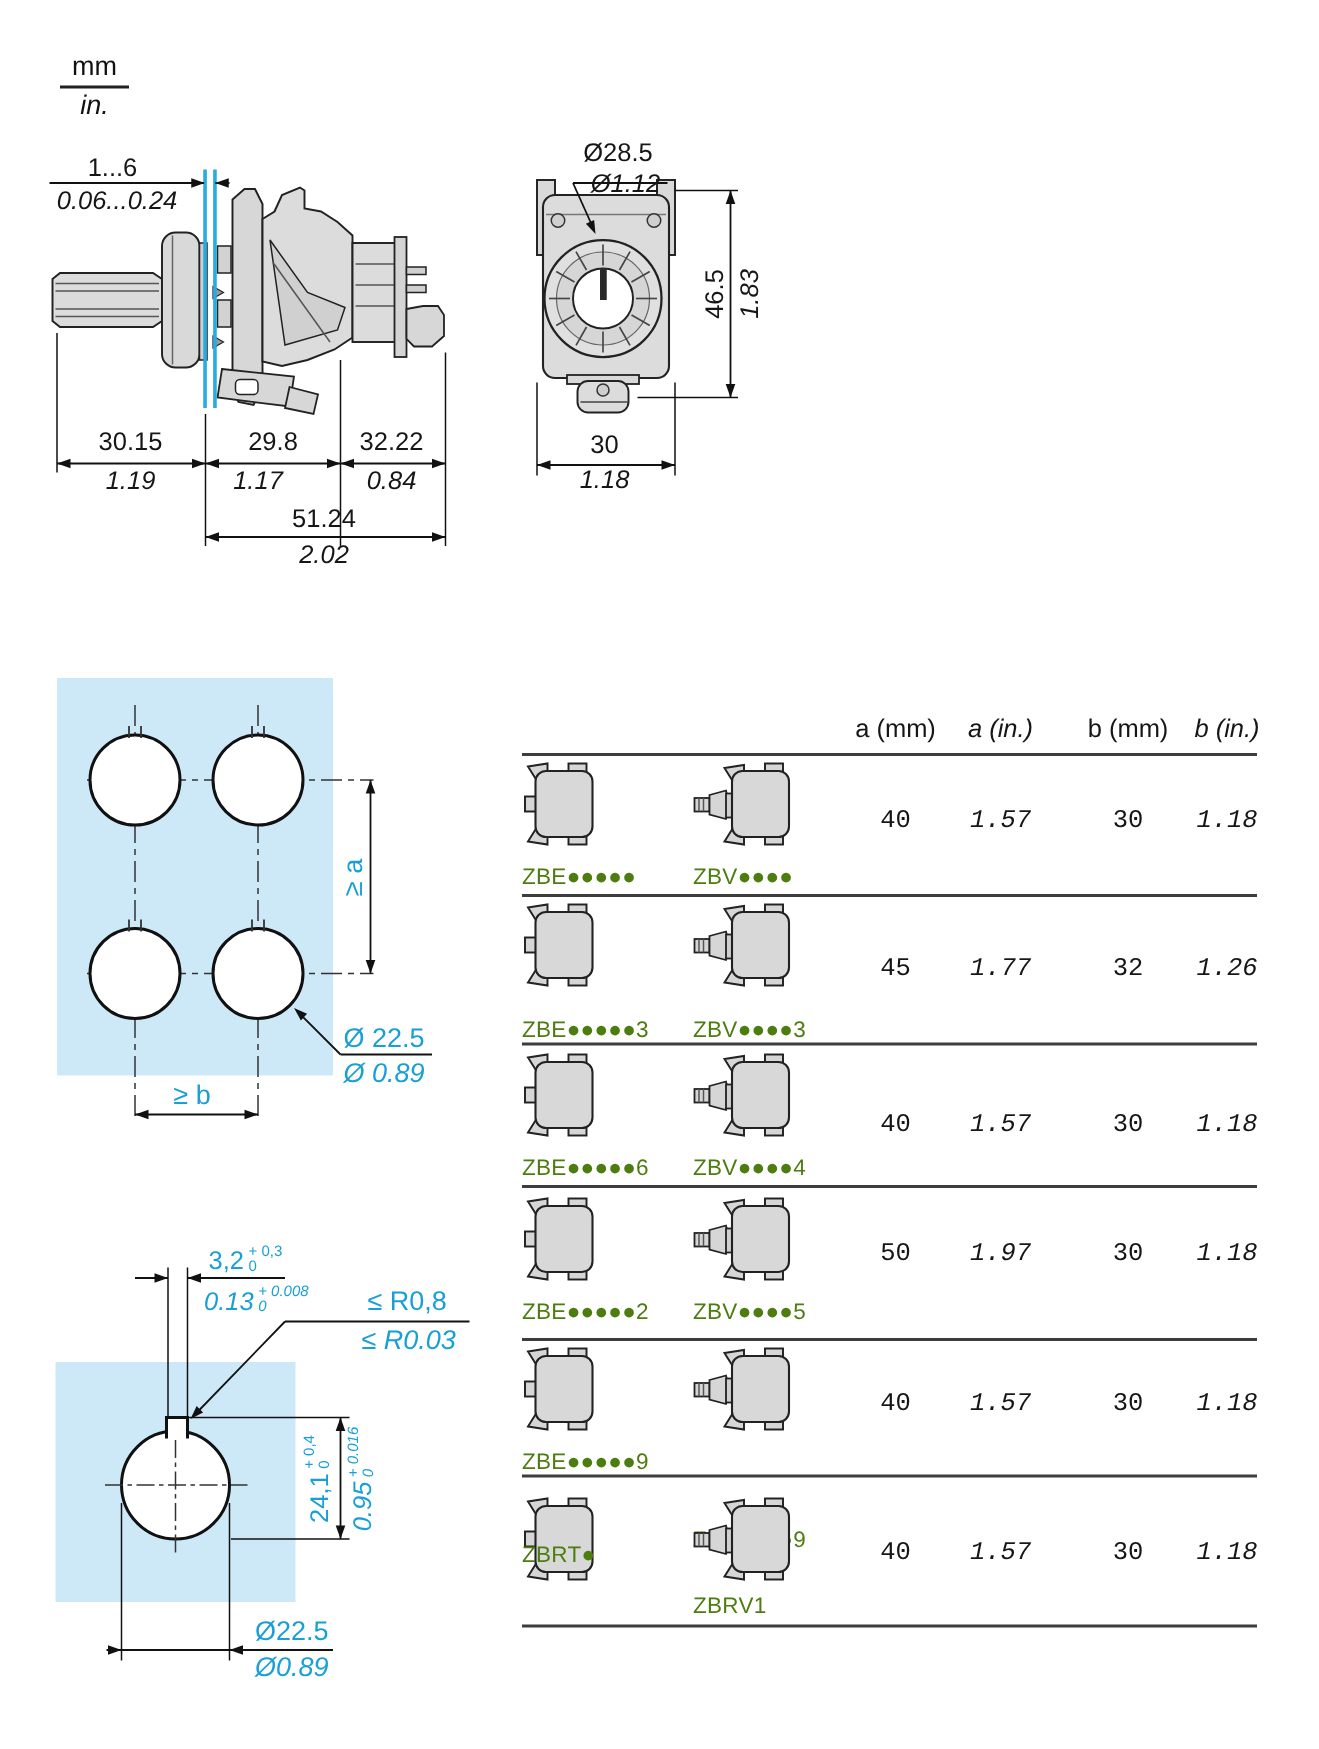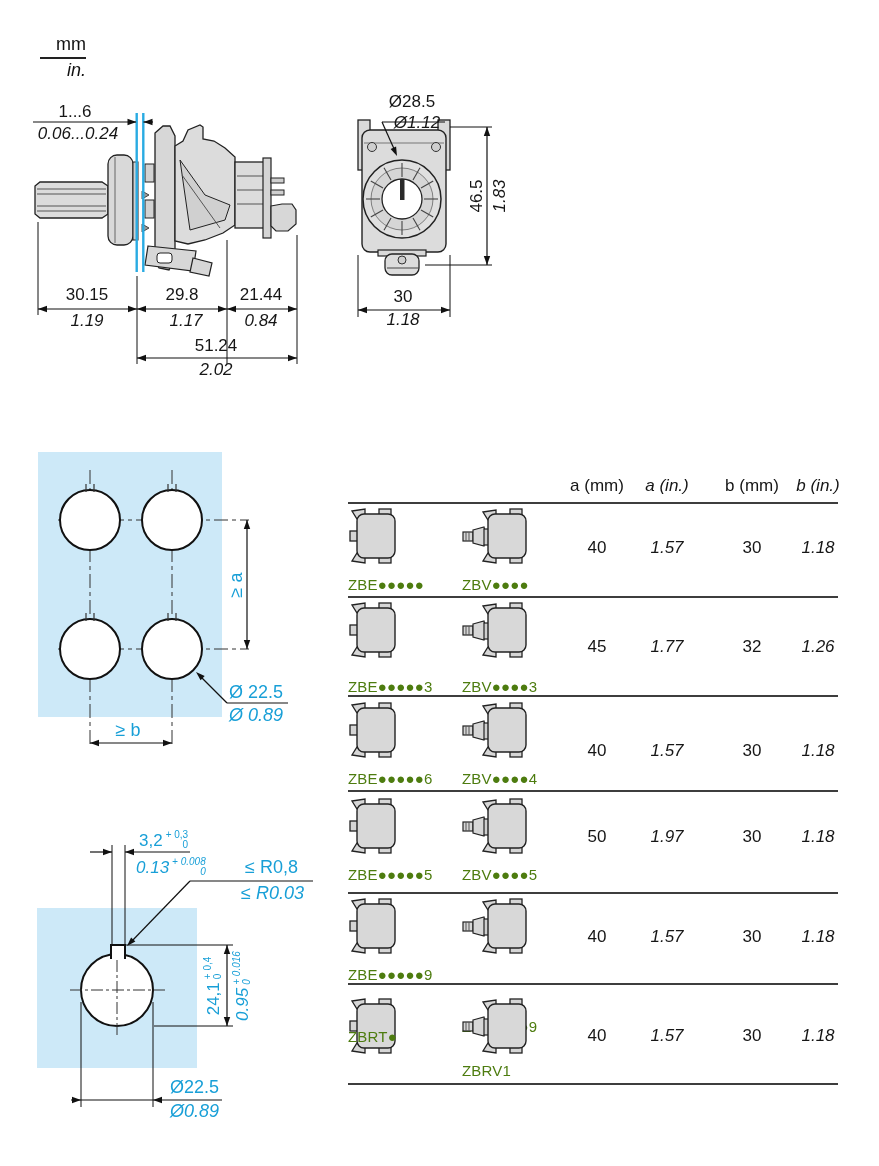--- a/index.html
+++ b/index.html
@@ -3,38 +3,38 @@
 <meta charset="utf-8">
 <style>
   html,body{margin:0;padding:0;background:#fff;}
   .page{position:relative;width:879px;height:1166px;background:#fff;overflow:hidden;
         font-family:"Liberation Sans","DejaVu Sans",sans-serif;color:#111;}
   .abs{position:absolute;}
   svg{position:absolute;overflow:visible;}
   
   .dim{position:absolute;font-size:17px;color:#161616;transform:translateX(-50%);
        white-space:nowrap;line-height:1.05;}
-  .dimL{position:absolute;font-size:18px;color:#161616;white-space:nowrap;line-height:1.05;text-align:right;}
+  .dimL{position:absolute;font-size:18px;color:#161616;white-space:nowrap;line-height:1.05;}
   .rot{position:absolute;font-size:17px;color:#161616;white-space:nowrap;line-height:1.05;
        transform:translate(-50%,-50%) rotate(-90deg);}
   .it{font-style:italic;}
   .cy{color:#189fd7;}
   .big{font-size:18px;}
   
   .tol{white-space:nowrap;display:inline-flex;align-items:flex-start;}
   .tol .main{font-size:17px;line-height:17px;}
   .tol .stack{display:inline-flex;flex-direction:column;margin-left:3px;font-size:10px;
               line-height:9.5px;position:relative;top:-2px;}
   
-  .legend{position:absolute;left:40px;top:34px;width:46px;text-align:right;font-size:18px;}
+  .legend{position:absolute;left:40px;top:34px;width:46px;text-align:center;font-size:18px;}
   .legend .bar{height:1.5px;background:#222;margin:2px 0 1px 0;}
   
   .rule{position:absolute;left:348px;width:490px;height:1.5px;background:#3d3d3d;}
   .th{position:absolute;font-size:17px;color:#161616;transform:translateX(-50%);white-space:nowrap;}
-  .val{position:absolute;font-size:17px;color:#161616;transform:translateX(-50%);white-space:nowrap;}
+  .val{position:absolute;font-size:17px;color:#161616;transform:translateX(-50%);white-space:nowrap;font-family:Liberation Mono, monospace;}
   .ref{position:absolute;font-size:15px;color:#4d7c0f;white-space:nowrap;letter-spacing:0.2px;}
 </style>
 </head>
 <body>
 
 <div class="page">
 
   <svg width="0" height="0" style="position:absolute">
     <defs>
       <symbol id="sym-zbe" viewBox="0 0 52 60">
@@ -126,22 +126,22 @@
     <line x1="107" y1="258" x2="267" y2="258" stroke="#111" stroke-width="1.2"></line>
     <polygon points="107,258 116,254.8 116,261.2" fill="#111"></polygon>
     <polygon points="267,258 258,254.8 258,261.2" fill="#111"></polygon>
   </svg>
 
   <div class="dim" style="left:75px;top:103px">1...6</div>
   <div class="dim it" style="left:78px;top:125px">0.06...0.24</div>
   <div class="dim" style="left:87px;top:286px">30.15</div>
   <div class="dim it" style="left:87px;top:312px">1.19</div>
   <div class="dim" style="left:182px;top:286px">29.8</div>
-  <div class="dim it" style="left:186px;top:312px">1.17</div>
-  <div class="dim" style="left:261px;top:286px">21.44</div>
+  <div class="dim it" style="left:172px;top:312px">1.17</div>
+  <div class="dim" style="left:261px;top:286px">32.22</div>
   <div class="dim it" style="left:261px;top:312px">0.84</div>
   <div class="dim" style="left:216px;top:337px">51.24</div>
   <div class="dim it" style="left:216px;top:361px">2.02</div>
 
   <svg class="abs" style="left:350px;top:85px" width="170" height="250" viewBox="0 0 170 250">
     <rect x="8" y="35" width="12" height="50" fill="#d9d9d9" stroke="#222" stroke-width="1.3"></rect>
     <rect x="88" y="35" width="12" height="50" fill="#d9d9d9" stroke="#222" stroke-width="1.3"></rect>
     <rect x="12" y="45" width="84" height="122" rx="8" fill="#dcdcdc" stroke="#222" stroke-width="1.4"></rect>
     <line x1="14" y1="58" x2="94" y2="58" stroke="#777" stroke-width="1"></line>
     <circle cx="22" cy="62" r="4.5" fill="#cfcfcf" stroke="#333" stroke-width="1"></circle>
@@ -364,21 +364,21 @@
   <div class="val it" style="left:667px;top:741px">1.57</div>
   <div class="val" style="left:752px;top:741px">30</div>
   <div class="val it" style="left:818px;top:741px">1.18</div>
 
   <svg class="abs" style="left:349px;top:796px" width="52" height="60">
       <use href="#sym-zbe"></use>
     </svg>
   <svg class="abs" style="left:462px;top:796px" width="70" height="60">
       <use href="#sym-zbv"></use>
     </svg>
-  <div class="ref" style="left:348px;top:866px">ZBE●●●●●5</div>
+  <div class="ref" style="left:348px;top:866px">ZBE●●●●●2</div>
   <div class="ref" style="left:462px;top:866px">ZBV●●●●5</div>
   <div class="val" style="left:597px;top:827px">50</div>
   <div class="val it" style="left:667px;top:827px">1.97</div>
   <div class="val" style="left:752px;top:827px">30</div>
   <div class="val it" style="left:818px;top:827px">1.18</div>
 
   <svg class="abs" style="left:349px;top:896px" width="52" height="60">
       <use href="#sym-zbe"></use>
     </svg>
   <svg class="abs" style="left:462px;top:896px" width="70" height="60">

